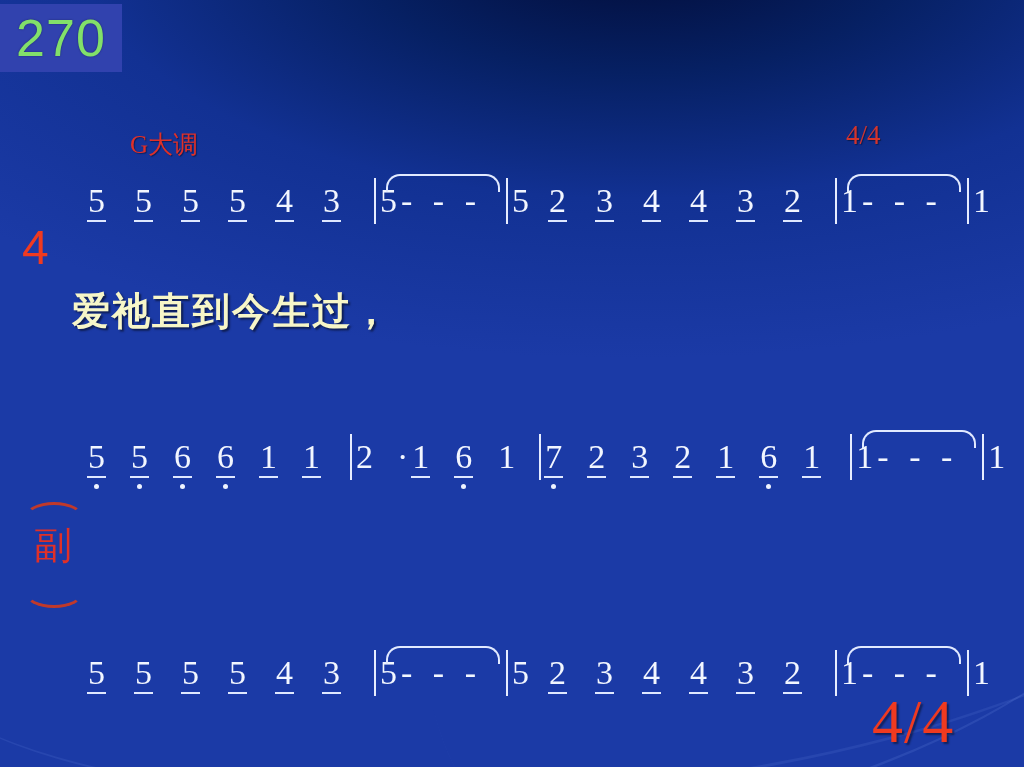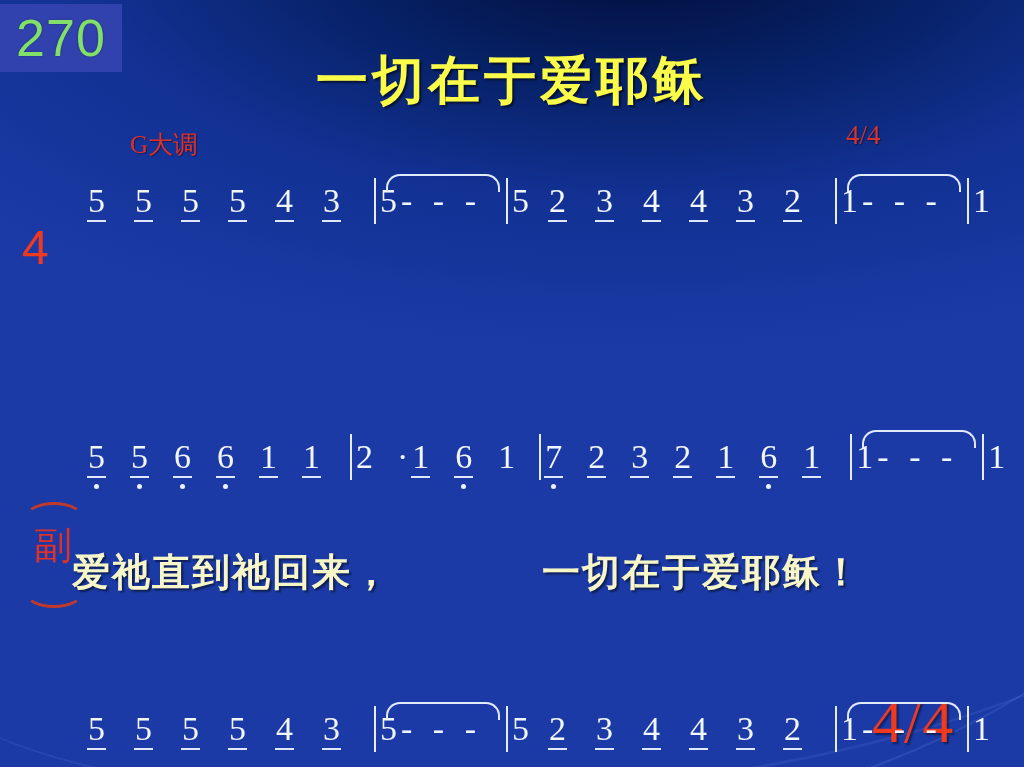--- a/index.html
+++ b/index.html
@@ -125,37 +125,33 @@
 
   <div class="swoosh sw1"></div>
   <div class="swoosh sw2"></div>
   <div class="swoosh sw3"></div>
   <div class="swoosh sw4"></div>
 
   <div id="badge">
     <span>270</span>
   </div>
 
-  <div id="title">一切在于爱耶稣</div>
   <div id="key">G大调</div>
   <div id="meter-top">4/4</div>
   <div id="meter-bottom">4/4</div>
 
   <div id="verse-num">4</div>
 
   <div id="chorus-mark">
     <div class="paren p-top"></div>
     <div class="ch-char">副</div>
     <div class="paren p-bot"></div>
   </div>
 
   <div id="staff-container">
       <div class="row notes" style="top: 178px; padding-left: 88px;"><span class="n u1">5</span><span class="sp" style="width: 30px;"></span><span class="n u1">5</span><span class="sp" style="width: 30px;"></span><span class="n u1">5</span><span class="sp" style="width: 30px;"></span><span class="n u1">5</span><span class="sp" style="width: 30px;"></span><span class="n u1">4</span><span class="sp" style="width: 30px;"></span><span class="n u1">3</span><span class="sp" style="width: 30px;"></span><span class="bar"></span><span class="n">5</span><span class="dash" style="margin-left: 4px;"> - - -</span><span class="sp" style="width: 20px;"></span><span class="bar"></span><span class="n">5</span><span class="sp" style="width: 20px;"></span><span class="n u1">2</span><span class="sp" style="width: 30px;"></span><span class="n u1">3</span><span class="sp" style="width: 30px;"></span><span class="n u1">4</span><span class="sp" style="width: 30px;"></span><span class="n u1">4</span><span class="sp" style="width: 30px;"></span><span class="n u1">3</span><span class="sp" style="width: 30px;"></span><span class="n u1">2</span><span class="sp" style="width: 30px;"></span><span class="bar"></span><span class="n">1</span><span class="dash" style="margin-left: 4px;"> - - -</span><span class="sp" style="width: 20px;"></span><span class="bar"></span><span class="n">1</span><span class="sp" style="width: 20px;"></span><div class="tie" style="left: 386px; width: 109.969px; top: -4px;"></div><div class="tie" style="left: 846.969px; width: 109.969px; top: -4px;"></div></div>
       <div class="row lyrics" style="top: 228px;">
+        <span style="position: absolute; left: 72px;">爱祂直到今生过，</span>
       </div>
       <div class="row notes" style="top: 320px; padding-left: 88px;"><span class="n u1 lowdot">5</span><span class="sp" style="width: 26px;"></span><span class="n u1 lowdot">5</span><span class="sp" style="width: 26px;"></span><span class="n u1 lowdot">6</span><span class="sp" style="width: 26px;"></span><span class="n u1 lowdot">6</span><span class="sp" style="width: 26px;"></span><span class="n u1">1</span><span class="sp" style="width: 26px;"></span><span class="n u1">1</span><span class="sp" style="width: 26px;"></span><span class="bar"></span><span class="n">2</span><span class="sp" style="width: 20px;"></span><span class="dot-prolong">·</span><span class="n u1">1</span><span class="sp" style="width: 26px;"></span><span class="n u1 lowdot">6</span><span class="sp" style="width: 26px;"></span><span class="n">1</span><span class="sp" style="width: 20px;"></span><span class="bar"></span><span class="n u1 lowdot">7</span><span class="sp" style="width: 26px;"></span><span class="n u1">2</span><span class="sp" style="width: 26px;"></span><span class="n u1">3</span><span class="sp" style="width: 26px;"></span><span class="n u1">2</span><span class="sp" style="width: 26px;"></span><span class="n u1">1</span><span class="sp" style="width: 26px;"></span><span class="n u1 lowdot">6</span><span class="sp" style="width: 26px;"></span><span class="n u1">1</span><span class="sp" style="width: 26px;"></span><span class="bar"></span><span class="n">1</span><span class="dash" style="margin-left: 4px;"> - - -</span><span class="sp" style="width: 20px;"></span><span class="bar"></span><span class="n">1</span><span class="sp" style="width: 20px;"></span><div class="tie" style="left: 862.328px; width: 109.969px; top: -4px;"></div></div>
-      <div class="row lyrics" style="top: 375px;">
-        <span style="position: absolute; left: 72px;">爱祂直到祂回来，</span>
-        <span style="position: absolute; left: 542px;">一切在于爱耶稣！</span>
-      </div>
       <div class="row notes" style="top: 478px; padding-left: 88px;"><span class="n u1">5</span><span class="sp" style="width: 30px;"></span><span class="n u1">5</span><span class="sp" style="width: 30px;"></span><span class="n u1">5</span><span class="sp" style="width: 30px;"></span><span class="n u1">5</span><span class="sp" style="width: 30px;"></span><span class="n u1">4</span><span class="sp" style="width: 30px;"></span><span class="n u1">3</span><span class="sp" style="width: 30px;"></span><span class="bar"></span><span class="n">5</span><span class="dash" style="margin-left: 4px;"> - - -</span><span class="sp" style="width: 20px;"></span><span class="bar"></span><span class="n">5</span><span class="sp" style="width: 20px;"></span><span class="n u1">2</span><span class="sp" style="width: 30px;"></span><span class="n u1">3</span><span class="sp" style="width: 30px;"></span><span class="n u1">4</span><span class="sp" style="width: 30px;"></span><span class="n u1">4</span><span class="sp" style="width: 30px;"></span><span class="n u1">3</span><span class="sp" style="width: 30px;"></span><span class="n u1">2</span><span class="sp" style="width: 30px;"></span><span class="bar"></span><span class="n">1</span><span class="dash" style="margin-left: 4px;"> - - -</span><span class="sp" style="width: 20px;"></span><span class="bar"></span><span class="n">1</span><span class="sp" style="width: 20px;"></span><div class="tie" style="left: 386px; width: 109.969px; top: -4px;"></div><div class="tie" style="left: 846.969px; width: 109.969px; top: -4px;"></div></div>
     </div>
 </div>
 
 </body></html>

